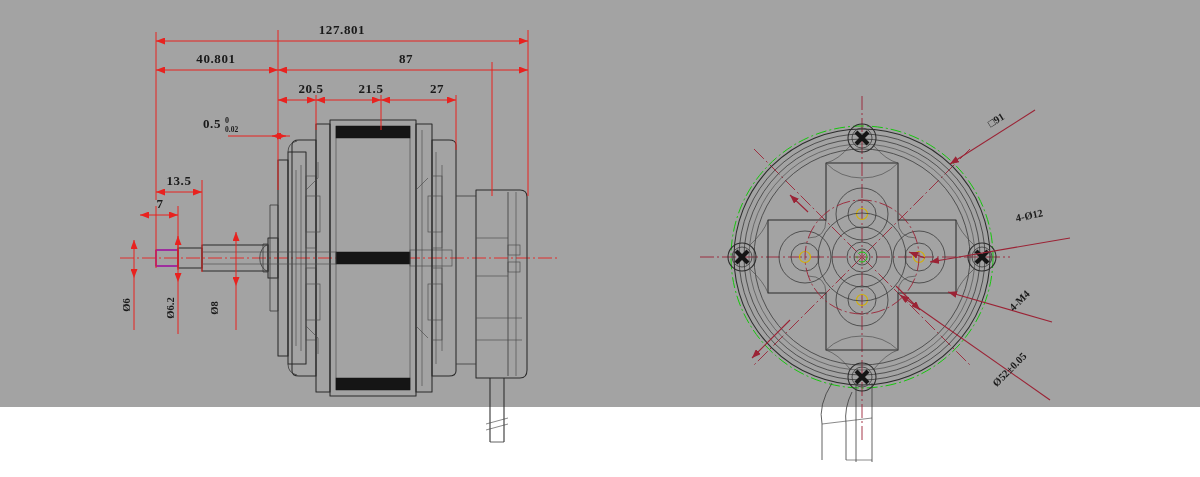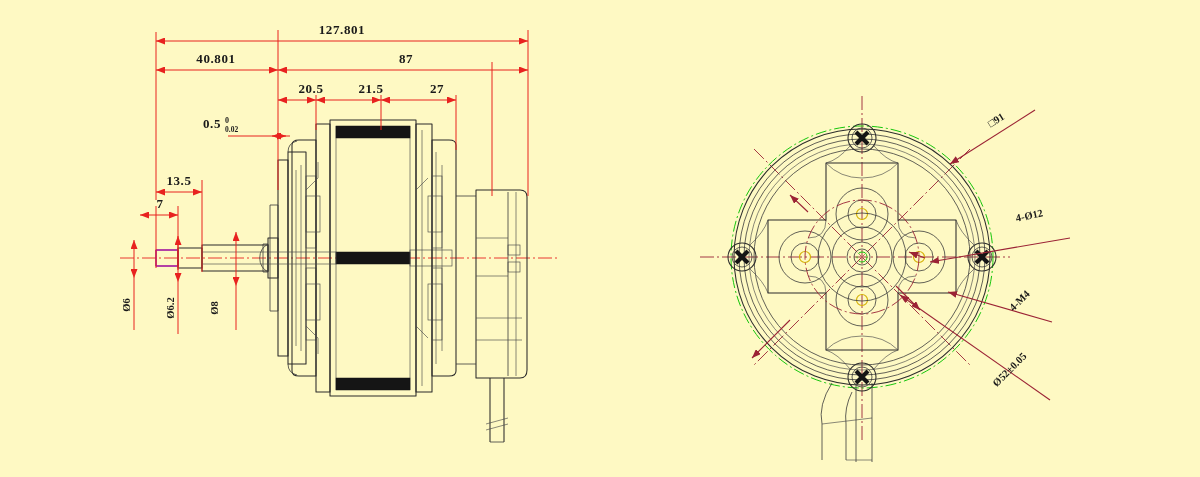--- a/index.html
+++ b/index.html
@@ -11,22 +11,22 @@
   body {
     font-family: "Liberation Serif", serif;
     width: 1200px;
     height: 477px;
     overflow: hidden;
     position: relative;
   }
   #sheet {
     position: relative;
     width: 1200px;
-    height: 477px;
-    background: #fef9c3;
+    height: 407px;
+    background: #a3a3a3;
   }
   svg#drawing {
     position: absolute;
     left: 0;
     top: 0;
     width: 1200px;
     height: 477px;
     display: block;
   }
   .dimtext {

